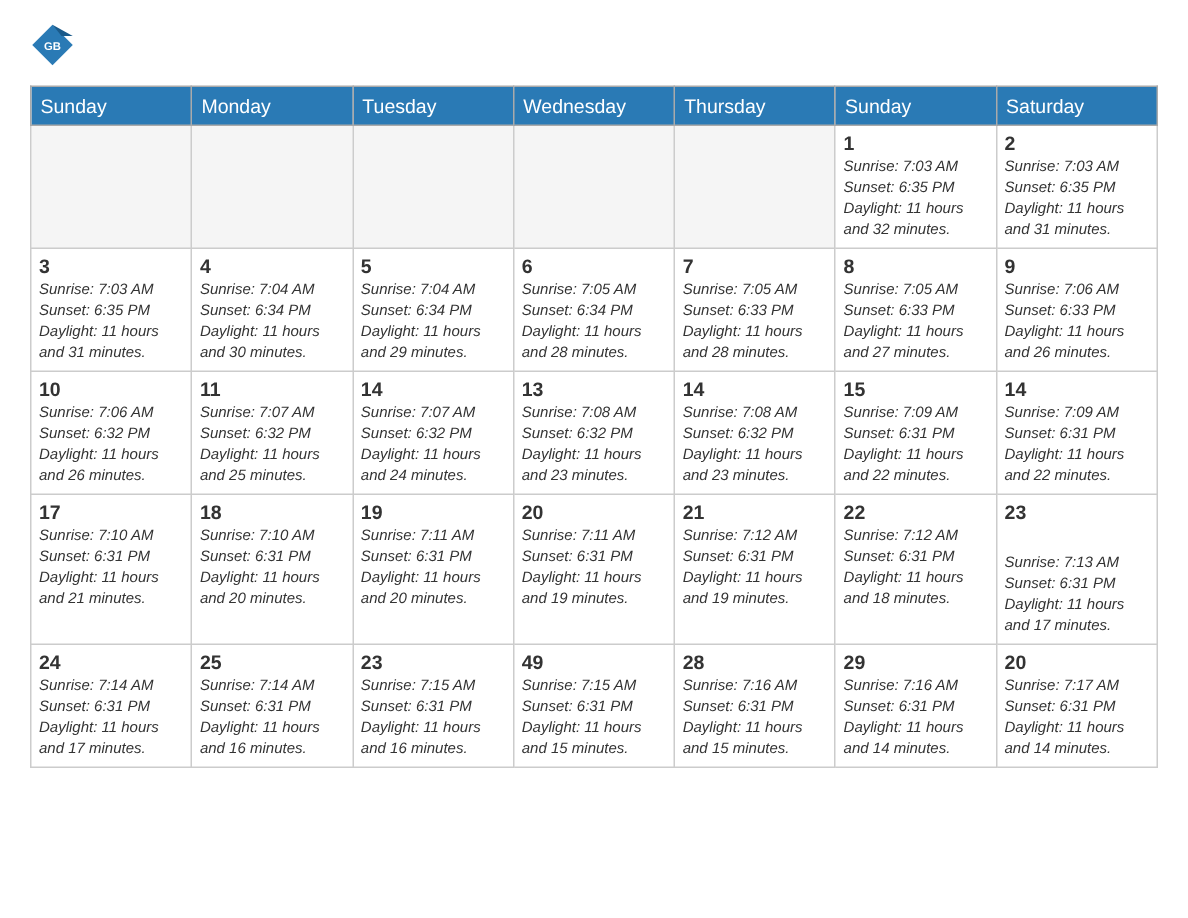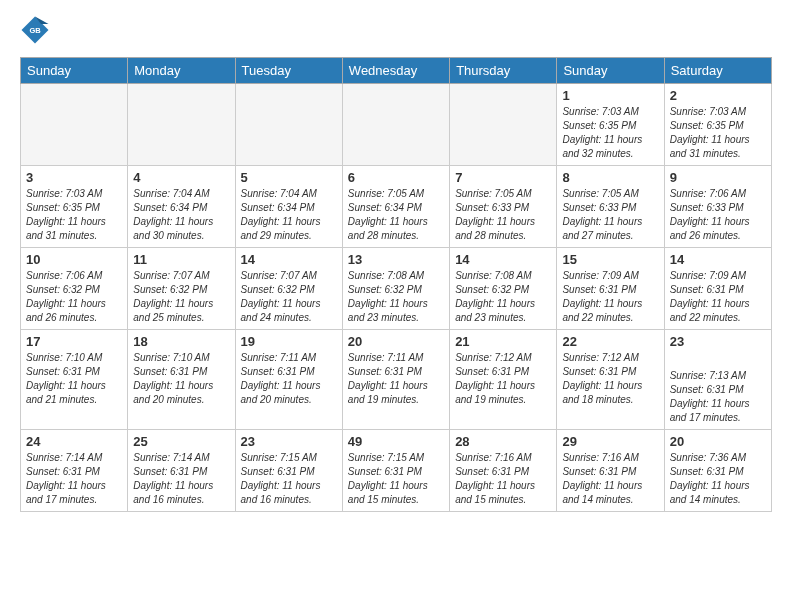--- a/index.html
+++ b/index.html
@@ -269,21 +269,21 @@
           </td>
           <td>
             <span class="day-num">29</span>
             <div class="day-info" style="white-space: pre-line;">Sunrise: 7:16 AM
 Sunset: 6:31 PM
 Daylight: 11 hours
 and 14 minutes.</div>
           </td>
           <td>
             <span class="day-num">20</span>
-            <div class="day-info" style="white-space: pre-line;">Sunrise: 7:36 AM
+            <div class="day-info" style="white-space: pre-line;">Sunrise: 7:17 AM
 Sunset: 6:31 PM
 Daylight: 11 hours
 and 14 minutes.</div>
           </td>
         </tr>
       </tbody>
   </table>
 </div>
 
 </body></html>

